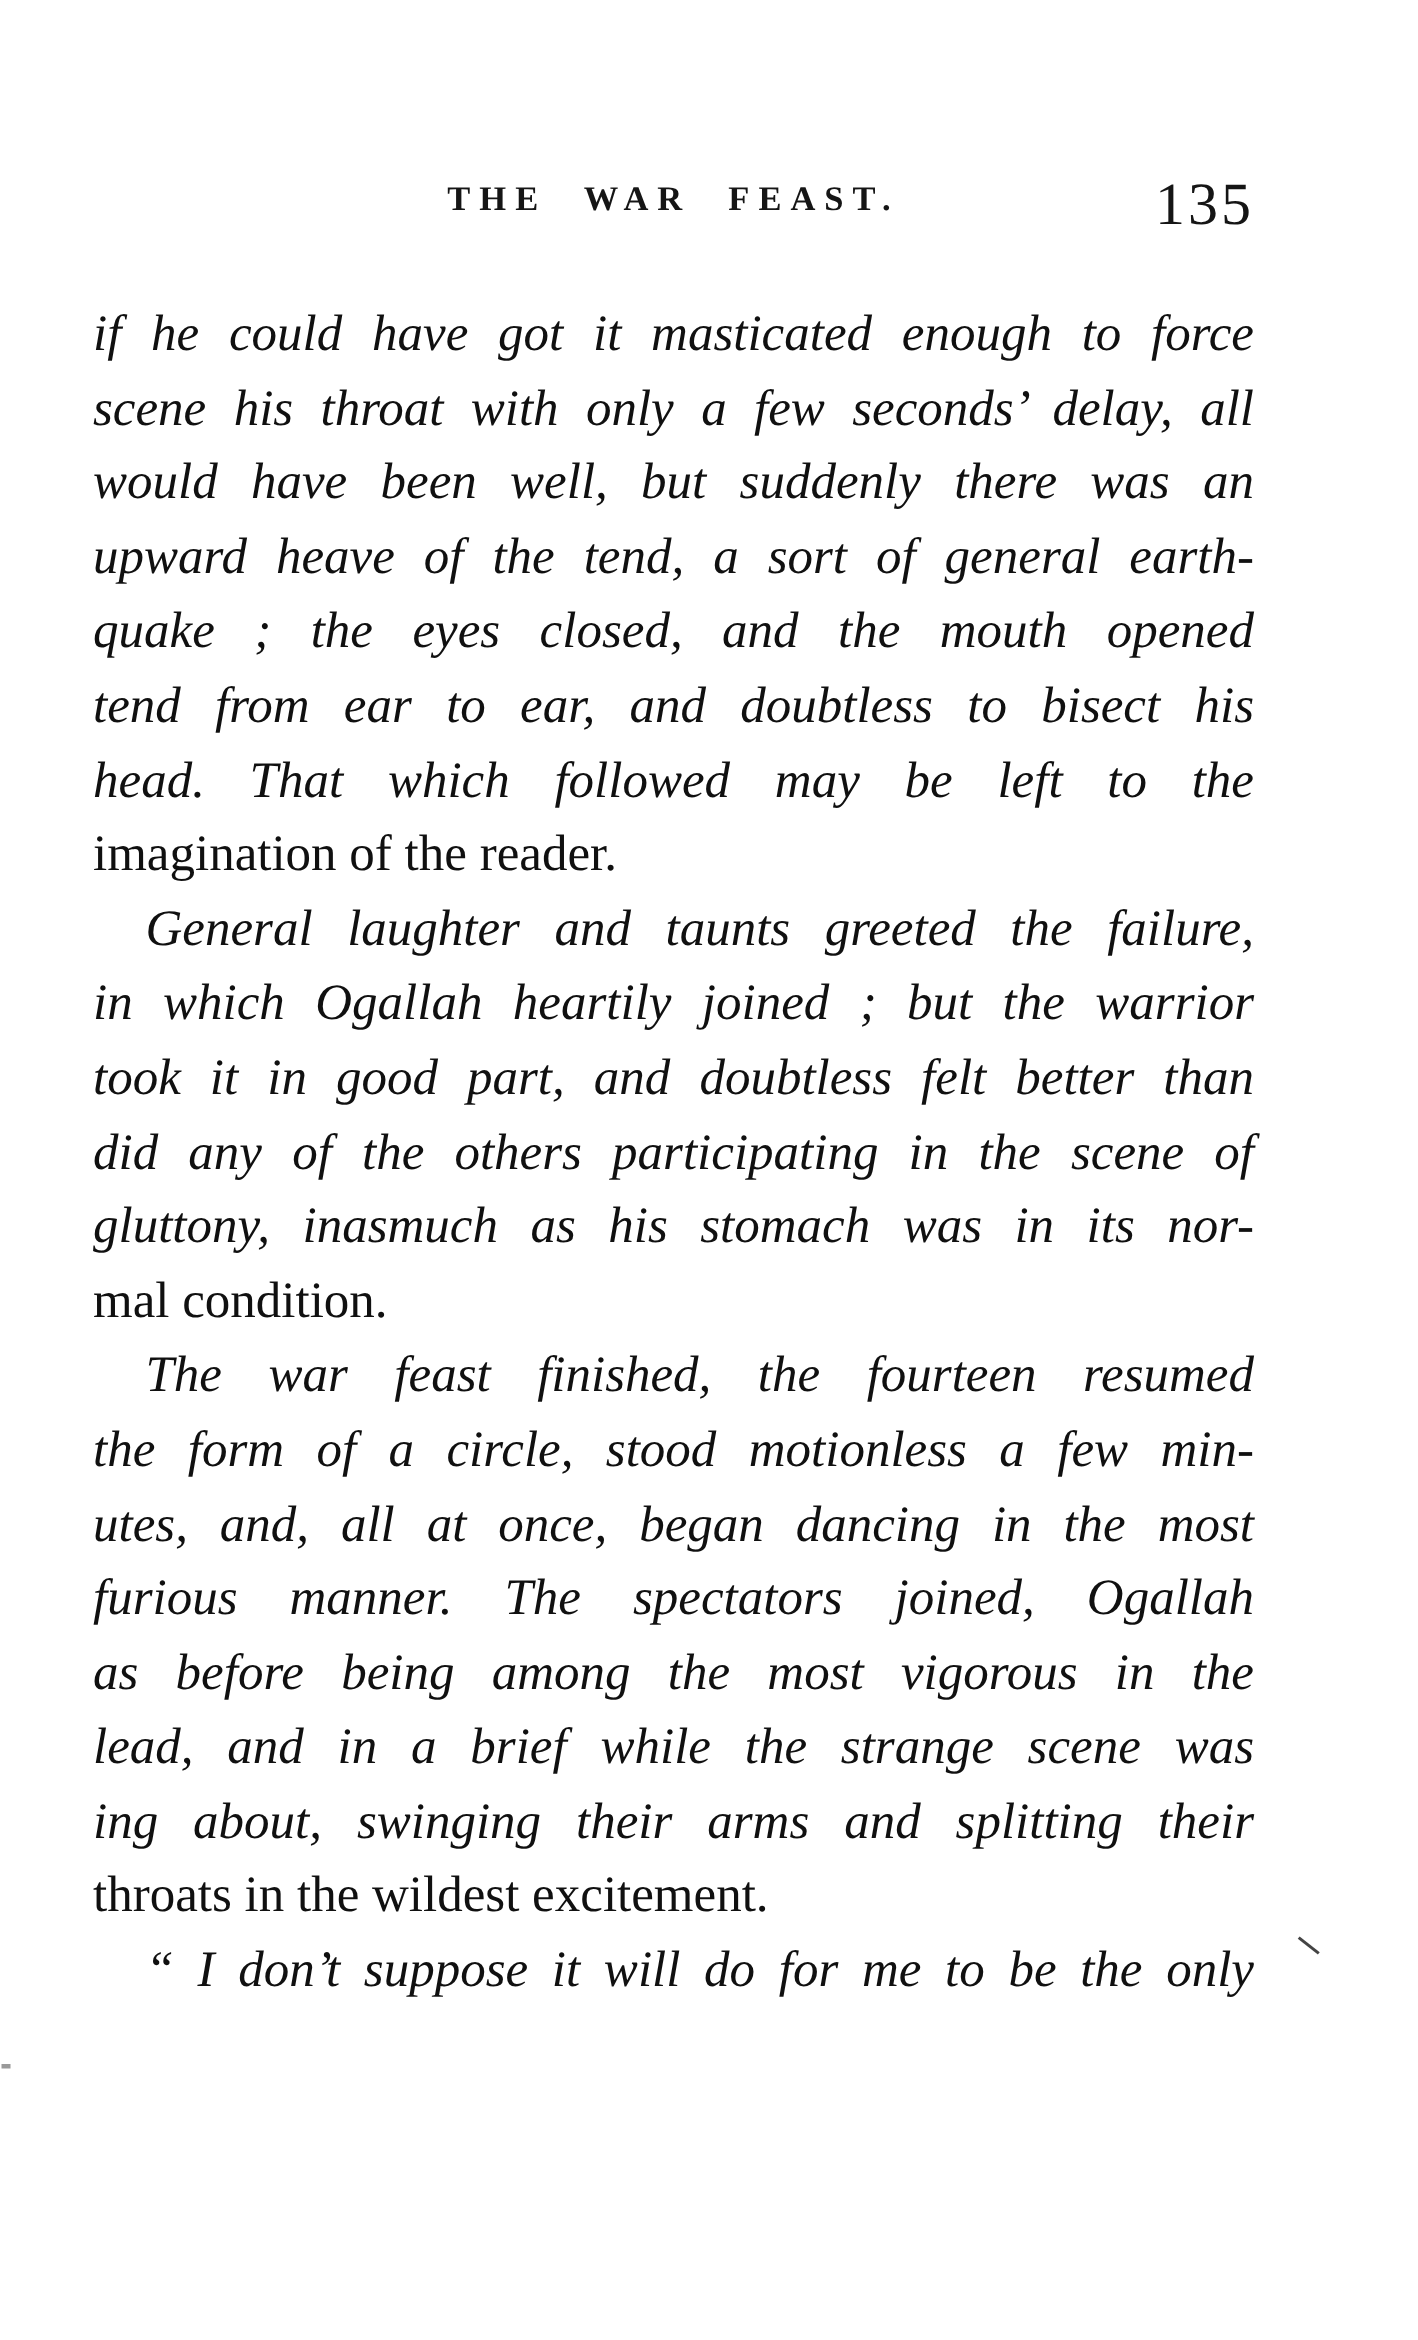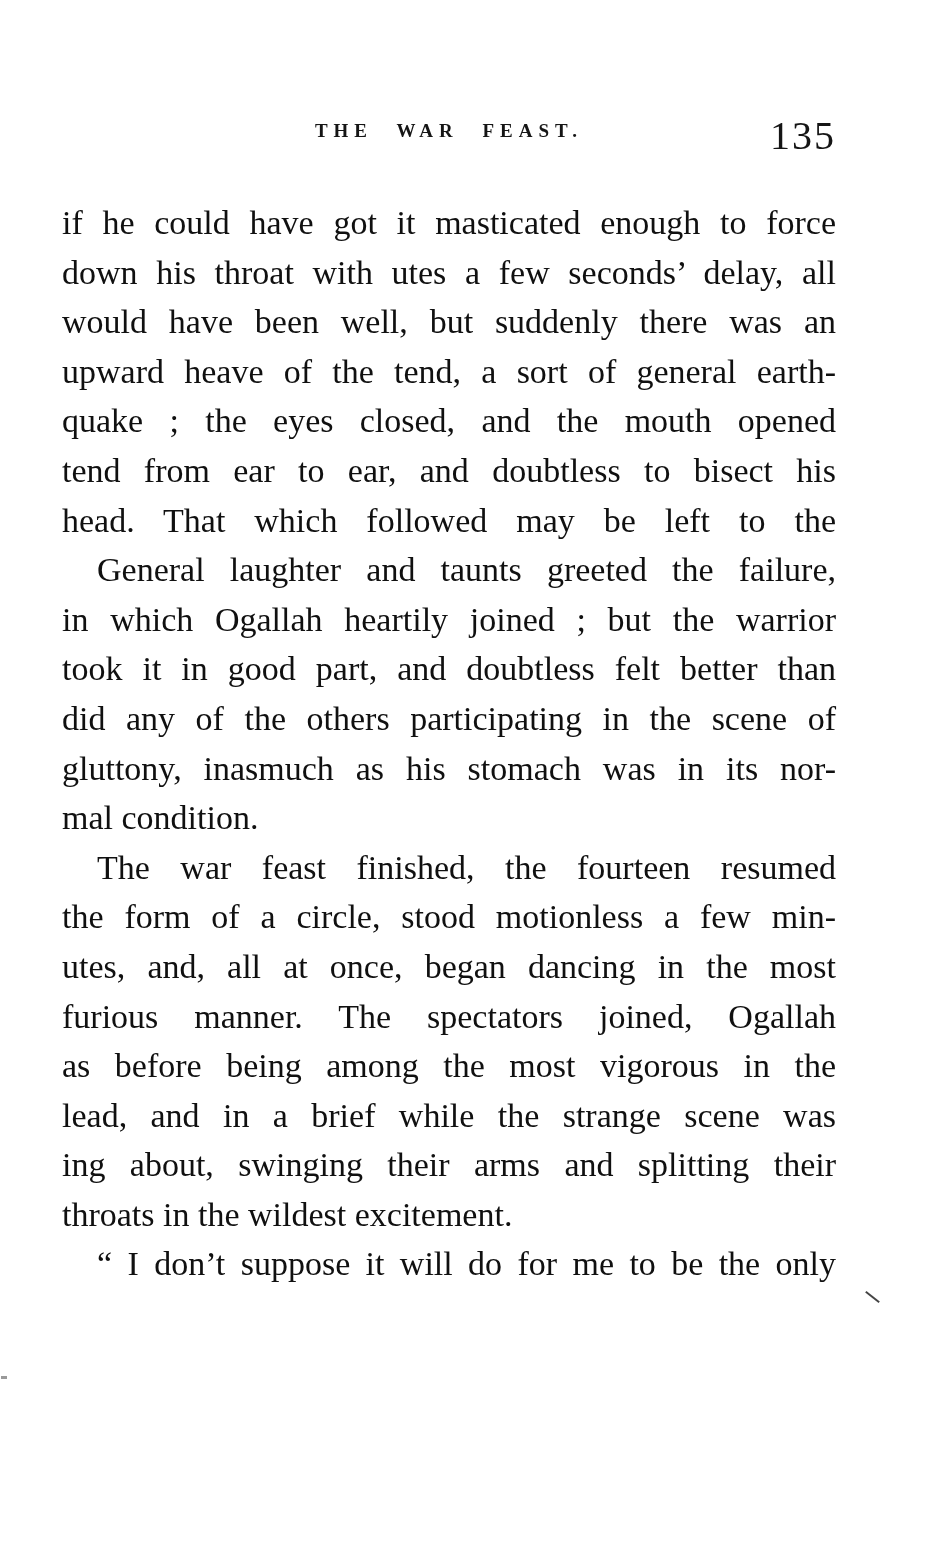--- a/index.html
+++ b/index.html
@@ -26,21 +26,21 @@
     position: absolute;
     left: 62px;
     top: 112px;
     width: 774px;
     height: 46px;
   }
   .running-title {
     display: block;
     text-align: center;
     font-weight: 700;
-    font-size: 19px;
+    font-size: 23px;
     letter-spacing: 6px;
     word-spacing: 13px;
     padding-top: 8px;
     color: #151515;
   }
   .page-number {
     position: absolute;
     right: 0;
     top: 0;
     font-size: 40px;
@@ -59,20 +59,21 @@
   .para { margin: 0; padding: 0; }
   .line {
     height: 49.6px;
     line-height: 49.6px;
     white-space: normal;
     text-align: left;
   }
   .line.just {
     text-align: justify;
     text-align-last: justify;
+    font-style: italic;
   }
   .para.indent .line.first {
     text-indent: 35px;
   }
   
   .artifact-tick {
     position: absolute;
     left: 862px;
     top: 1288px;
     width: 16px;
@@ -103,26 +104,27 @@
 <div class="page">
 
   <div class="page-header">
     <span class="running-title">THE WAR FEAST.</span>
     <span class="page-number">135</span>
   </div>
 
   <div class="text-block">
       <div class="para">
         <div class="line just first">if he could have got it masticated enough to force</div>
-        <div class="line just">down his throat with utes a few seconds’ delay, all</div>
+        <div class="line just">scene his throat with only a few seconds’ delay, all</div>
         <div class="line just">would have been well, but suddenly there was an</div>
         <div class="line just">upward heave of the tend, a sort of general earth-</div>
         <div class="line just">quake ; the eyes closed, and the mouth opened</div>
         <div class="line just">tend from ear to ear, and doubtless to bisect his</div>
         <div class="line just">head.  That which followed may be left to the</div>
+        <div class="line">imagination of the reader.</div>
       </div>
       <div class="para indent">
         <div class="line just first">General laughter and taunts greeted the failure,</div>
         <div class="line just">in which Ogallah heartily joined ; but the warrior</div>
         <div class="line just">took it in good part, and doubtless felt better than</div>
         <div class="line just">did any of the others participating in the scene of</div>
         <div class="line just">gluttony, inasmuch as his stomach was in its nor-</div>
         <div class="line">mal condition.</div>
       </div>
       <div class="para indent">

